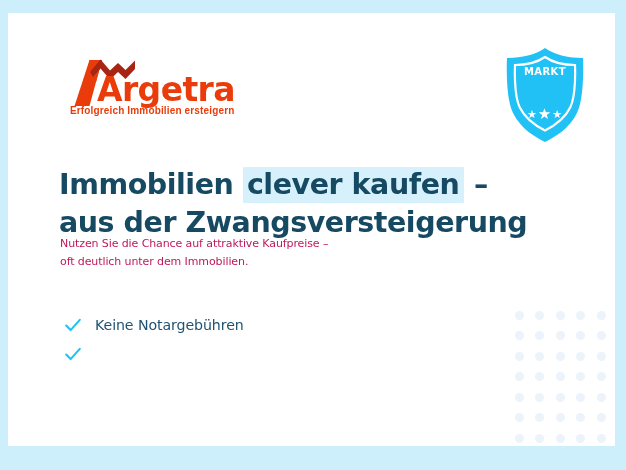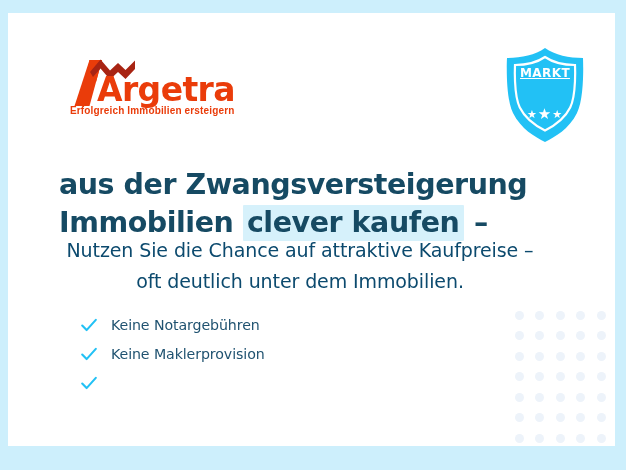--- a/index.html
+++ b/index.html
@@ -101,21 +101,21 @@
     left: 0;
     top: 22px;
     width: 100px;
     text-align: center;
     color: #FFFFFF;
     font-family: "DejaVu Sans", sans-serif;
     font-weight: bold;
     line-height: 1.04;
     letter-spacing: 0.4px;
   }
-  .badge-text .l1 { font-size: 12px; display:block;text-decoration:underline; }
+  .badge-text .l1 { font-size: 10px; display:block; }
   .badge-text .l2 { font-size: 13px; display:block; }
   .badge-stars {
     position: absolute;
     left: 0;
     top: 61px;
     width: 100px;
     text-align: center;
     color: #FFFFFF;
     font-size: 11px;
     letter-spacing: 1px;
@@ -143,32 +143,31 @@
   }
   .headline-line { display: block; white-space: nowrap; }
 
   
   .subhead {
     position: absolute;
     left: 52px;
     top: 222px;
     width: 480px;
     font-family: "DejaVu Sans", sans-serif;
-    font-size: 19px;
-    color: #0c4a6e;
+    font-size: 11px;
+    color: #be185d;
     line-height: 1.62;
     letter-spacing: -0.1px;
-    text-align: center;
   }
   .subhead span { display: block; white-space: nowrap; }
 
   
   .checklist {
     position: absolute;
-    left: 71px;
+    left: 55px;
     top: 297px;
     width: 460px;
   }
   .check-item {
     display: flex;
     align-items: center;
     height: 29px;
   }
   .check-icon {
     flex: 0 0 auto;
@@ -246,43 +245,37 @@
       </svg>
       <div class="badge-text">
         <span class="l1">MARKT</span>
       </div>
       <div class="badge-stars">
         <span>★</span><span class="big">★</span><span>★</span>
       </div>
     </div>
 
     <h1 class="headline">
+      <span class="headline-line"><span>Immobilien </span><span class="hl">clever kaufen</span><span> –</span></span>
       <span class="headline-line">aus der Zwangsversteigerung</span>
-      <span class="headline-line"><span>Immobilien </span><span class="hl">clever kaufen</span><span> –</span></span>
     </h1>
 
     <div class="subhead">
       <span>Nutzen Sie die Chance auf attraktive Kaufpreise –</span>
       <span>oft deutlich unter dem Immobilien.</span>
     </div>
 
     <ul class="checklist" id="checklist" style="list-style:none;margin:0;padding:0;">
         <li class="check-item">
           <svg class="check-icon" viewBox="0 0 20 20">
             <path d="M3.2 10.6 L7.6 15.1 L16.8 4.9" fill="none" stroke="#22C1F5" stroke-width="2.1" stroke-linecap="round" stroke-linejoin="round"></path>
           </svg>
           <span class="check-label">Keine Notargebühren</span>
         </li>
         <li class="check-item">
           <svg class="check-icon" viewBox="0 0 20 20">
             <path d="M3.2 10.6 L7.6 15.1 L16.8 4.9" fill="none" stroke="#22C1F5" stroke-width="2.1" stroke-linecap="round" stroke-linejoin="round"></path>
           </svg>
-          <span class="check-label">Keine Maklerprovision</span>
-        </li>
-        <li class="check-item">
-          <svg class="check-icon" viewBox="0 0 20 20">
-            <path d="M3.2 10.6 L7.6 15.1 L16.8 4.9" fill="none" stroke="#22C1F5" stroke-width="2.1" stroke-linecap="round" stroke-linejoin="round"></path>
-          </svg>
         </li>
       </ul>
 
   </div>
 </div>
 
 </body></html>

